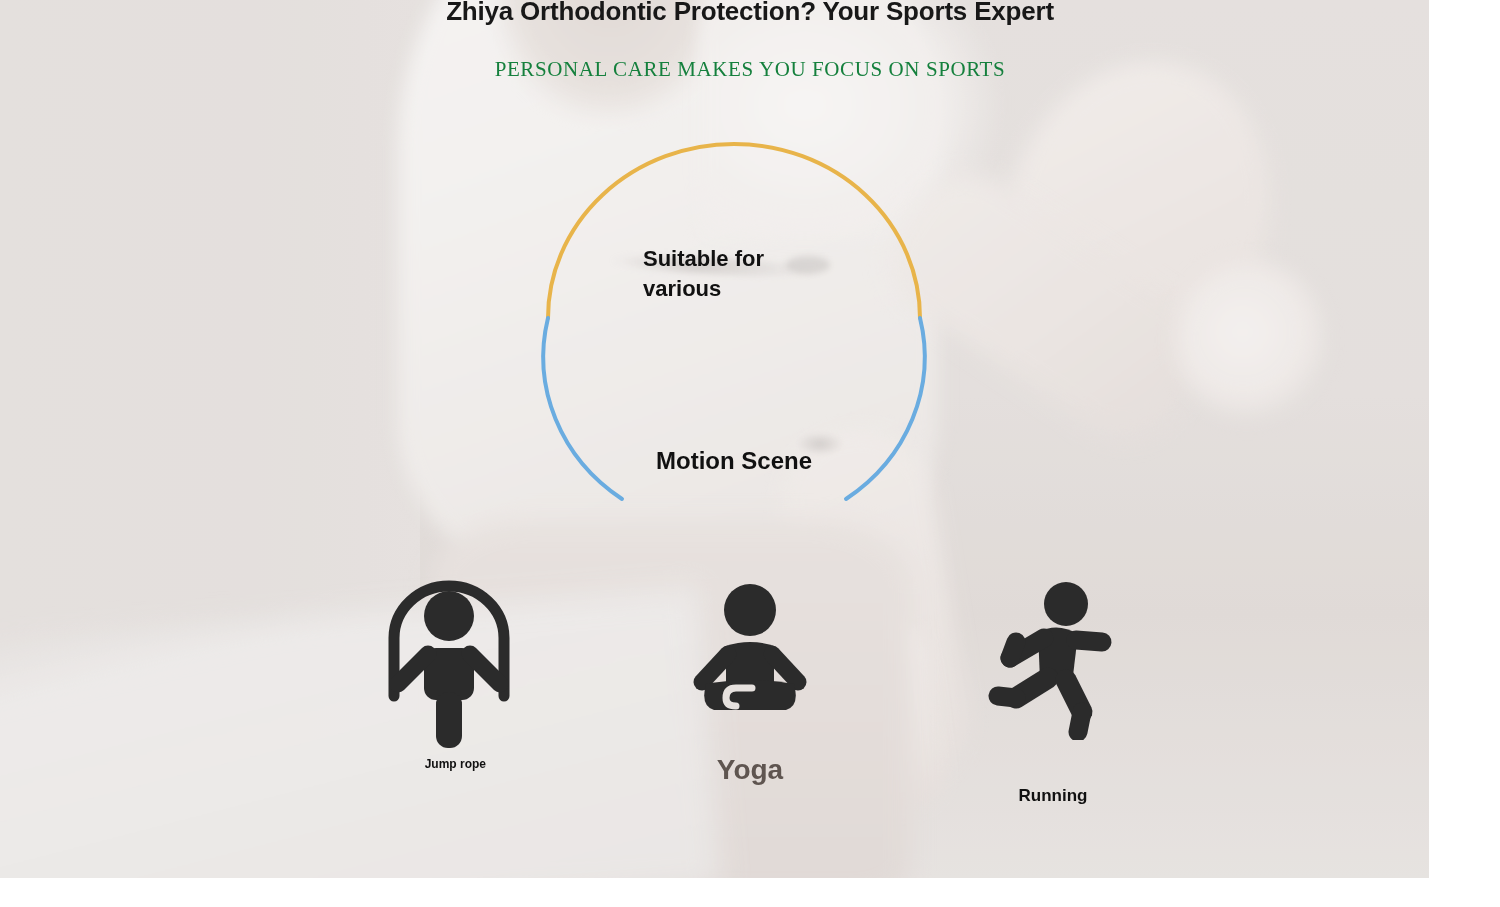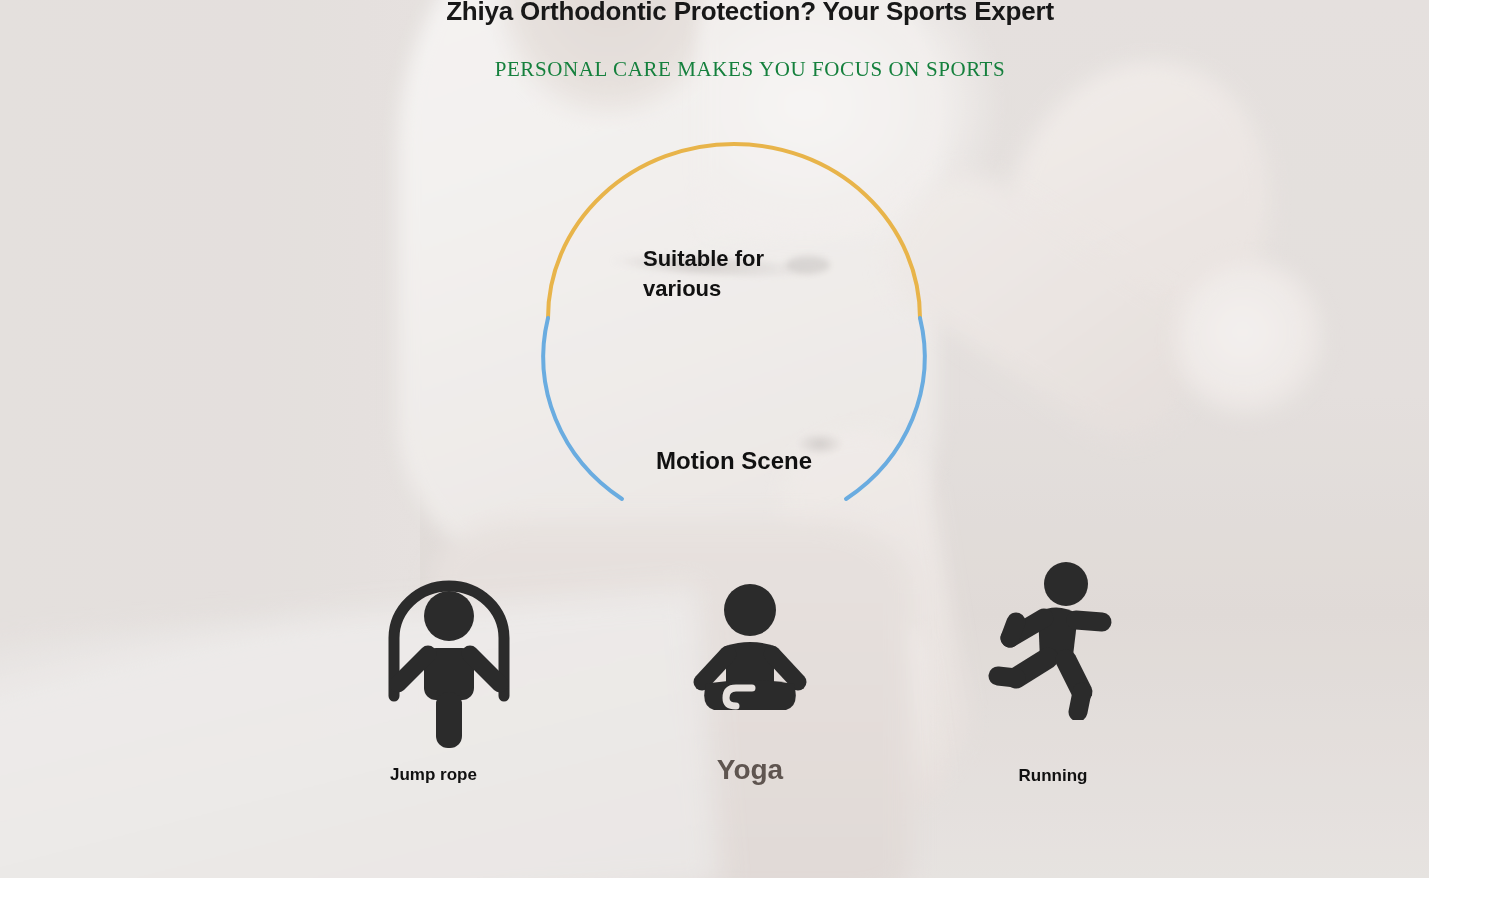--- a/index.html
+++ b/index.html
@@ -284,29 +284,29 @@
   .sport .glyph {
     display: block;
   }
   .sport .caption {
     font-weight: bold;
     color: #111111;
   }
 
   #sport-jump      { left: 368px; top: 568px; width: 160px; }
   #sport-jump .glyph   { width: 130px; height: 180px; margin-left: 16px; }
-  #sport-jump .caption { margin-top: 16px; margin-left: 22px; width: 96px;
-                         font-size: 17px; line-height: 1.25; text-align: left; }
+  #sport-jump .caption { margin-top: 9px; margin-left: 22px; width: 96px;
+                         font-size: 12px; line-height: 1.25; text-align: right; }
 
   #sport-yoga      { left: 660px; top: 580px; width: 180px; }
   #sport-yoga .glyph   { width: 120px; height: 150px; margin-left: 30px; }
   #sport-yoga .caption { margin-top: 24px; width: 180px; text-align: center;
                          font-size: 28px; color: #5f5550; }
 
-  #sport-running   { left: 968px; top: 560px; width: 170px; }
+  #sport-running   { left: 968px; top: 580px; width: 170px; }
   #sport-running .glyph   { width: 140px; height: 160px; margin-left: 18px; }
   #sport-running .caption { margin-top: 46px; width: 170px; text-align: center;
                             font-size: 17px; }
 </style>
 </head>
 <body>
 
 <div id="stage">
 
   <div class="photo-bg">

